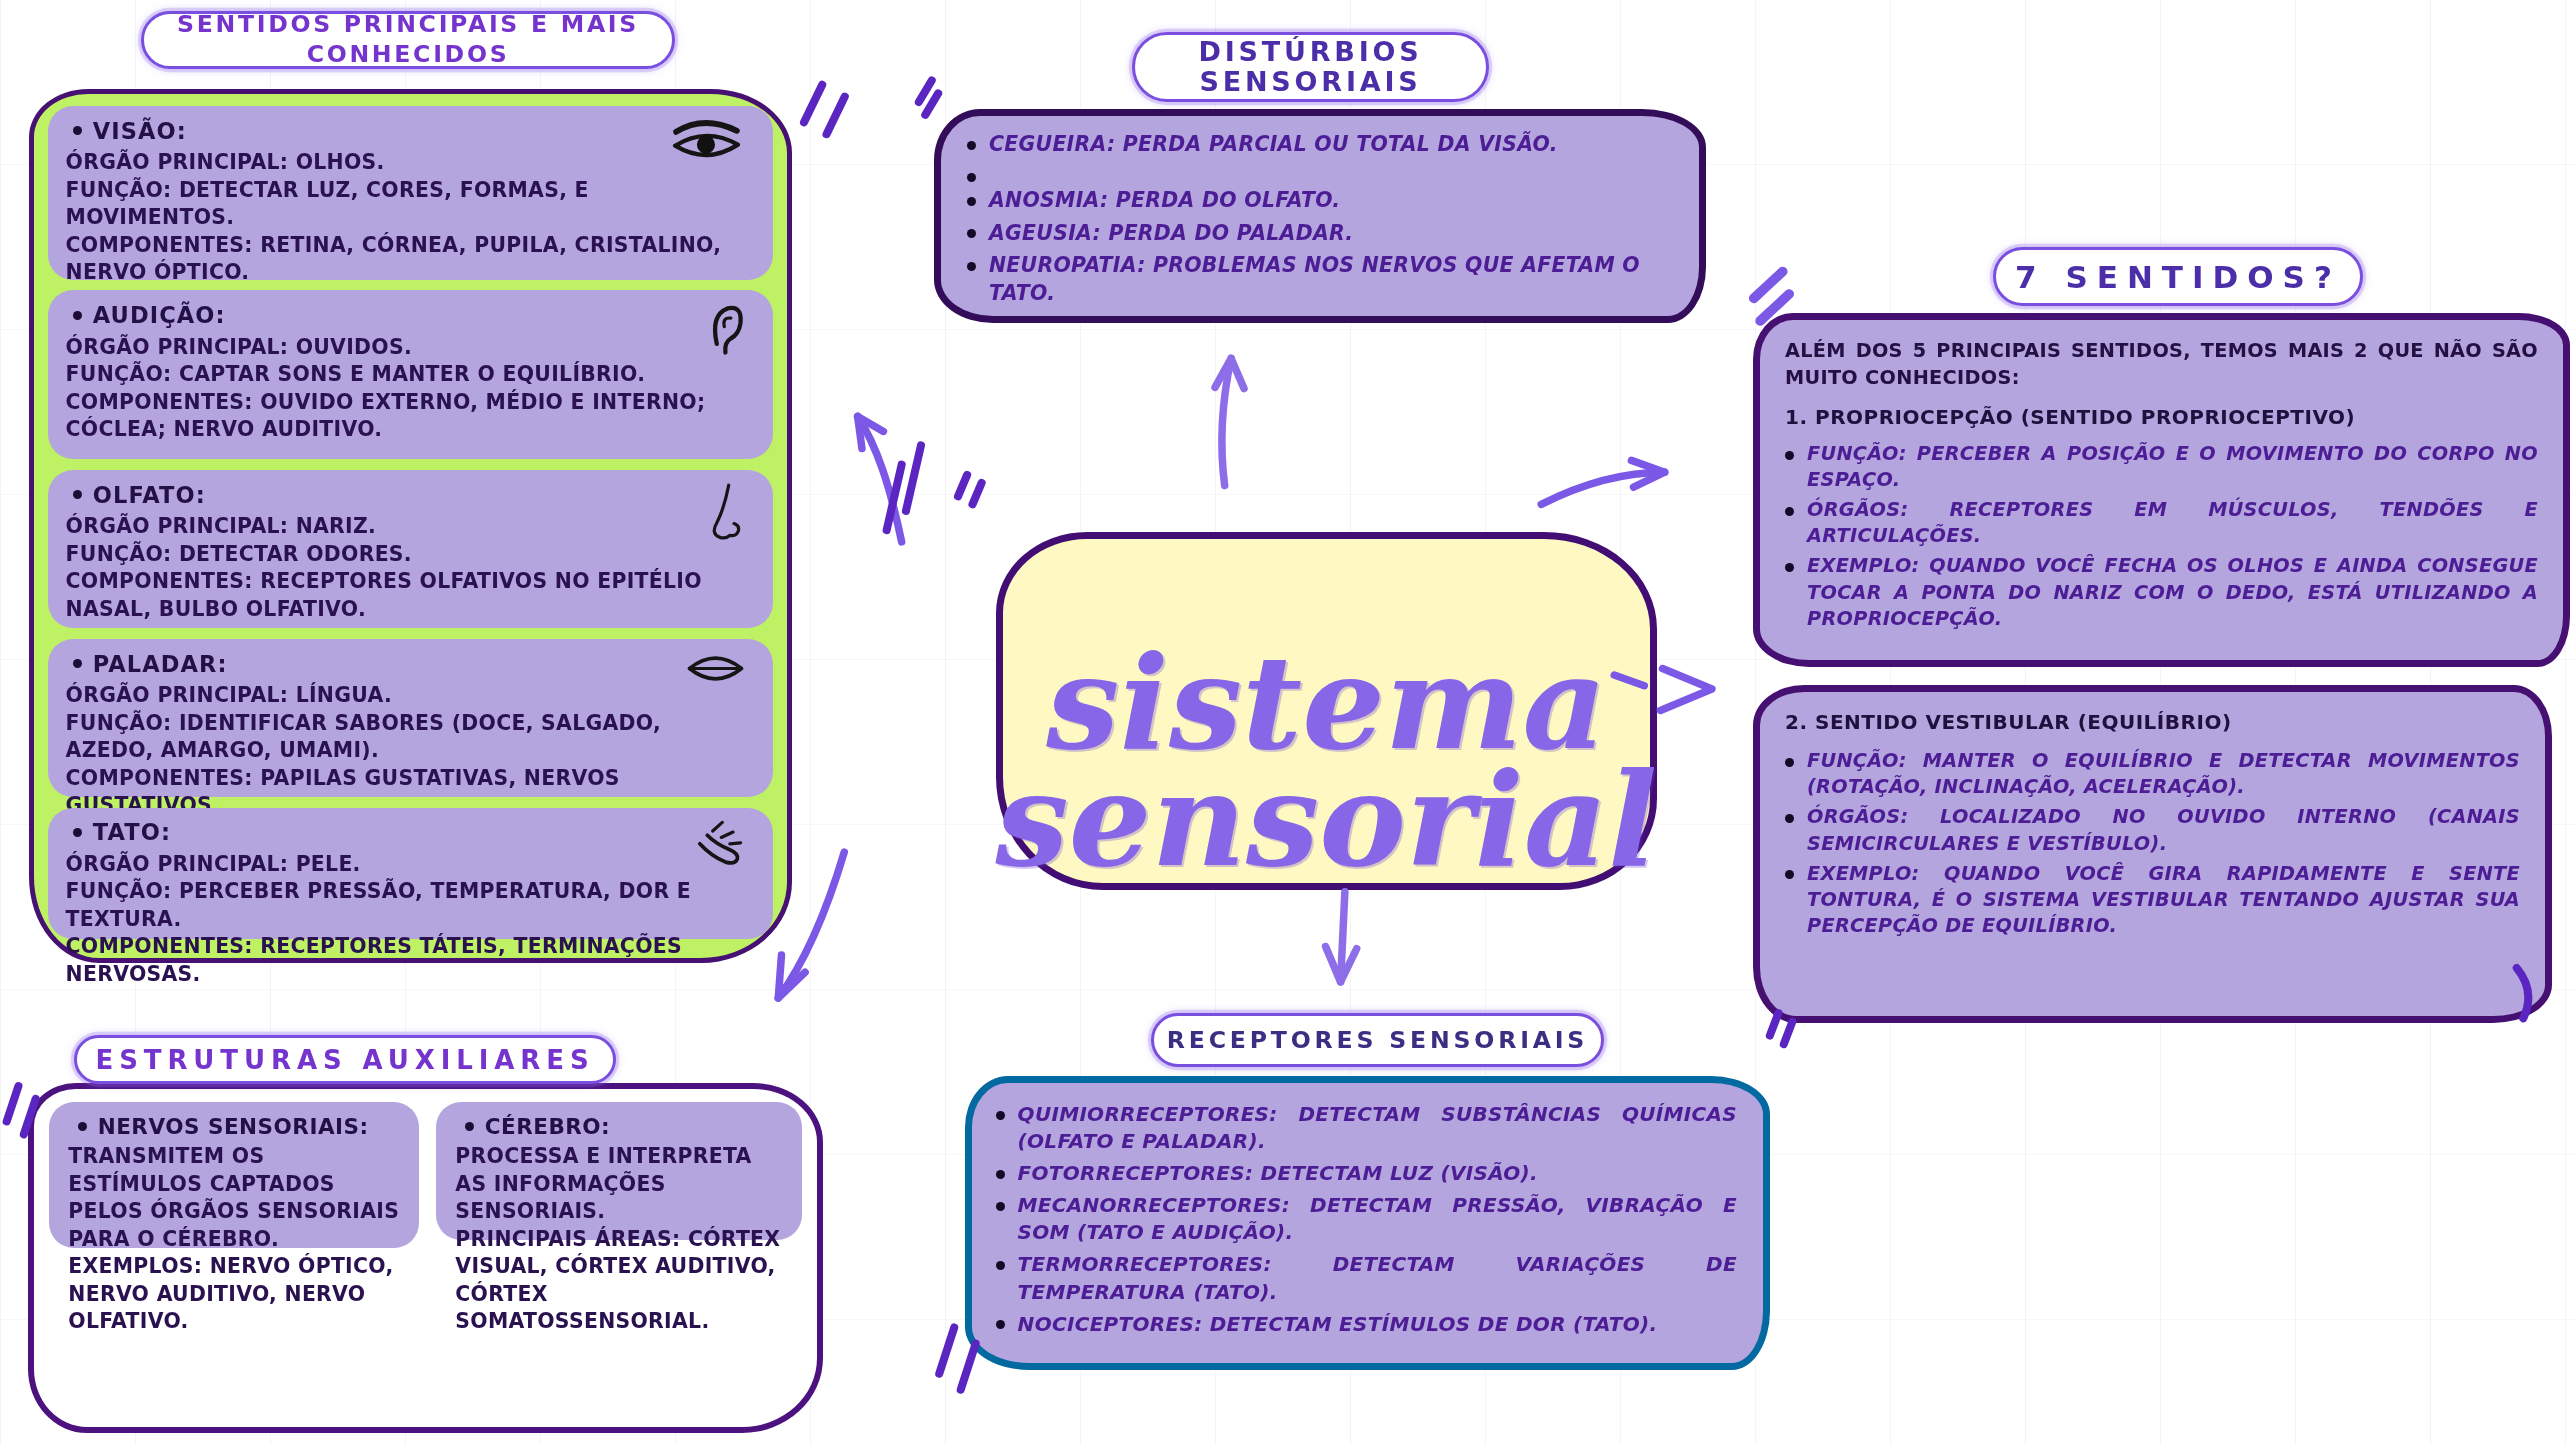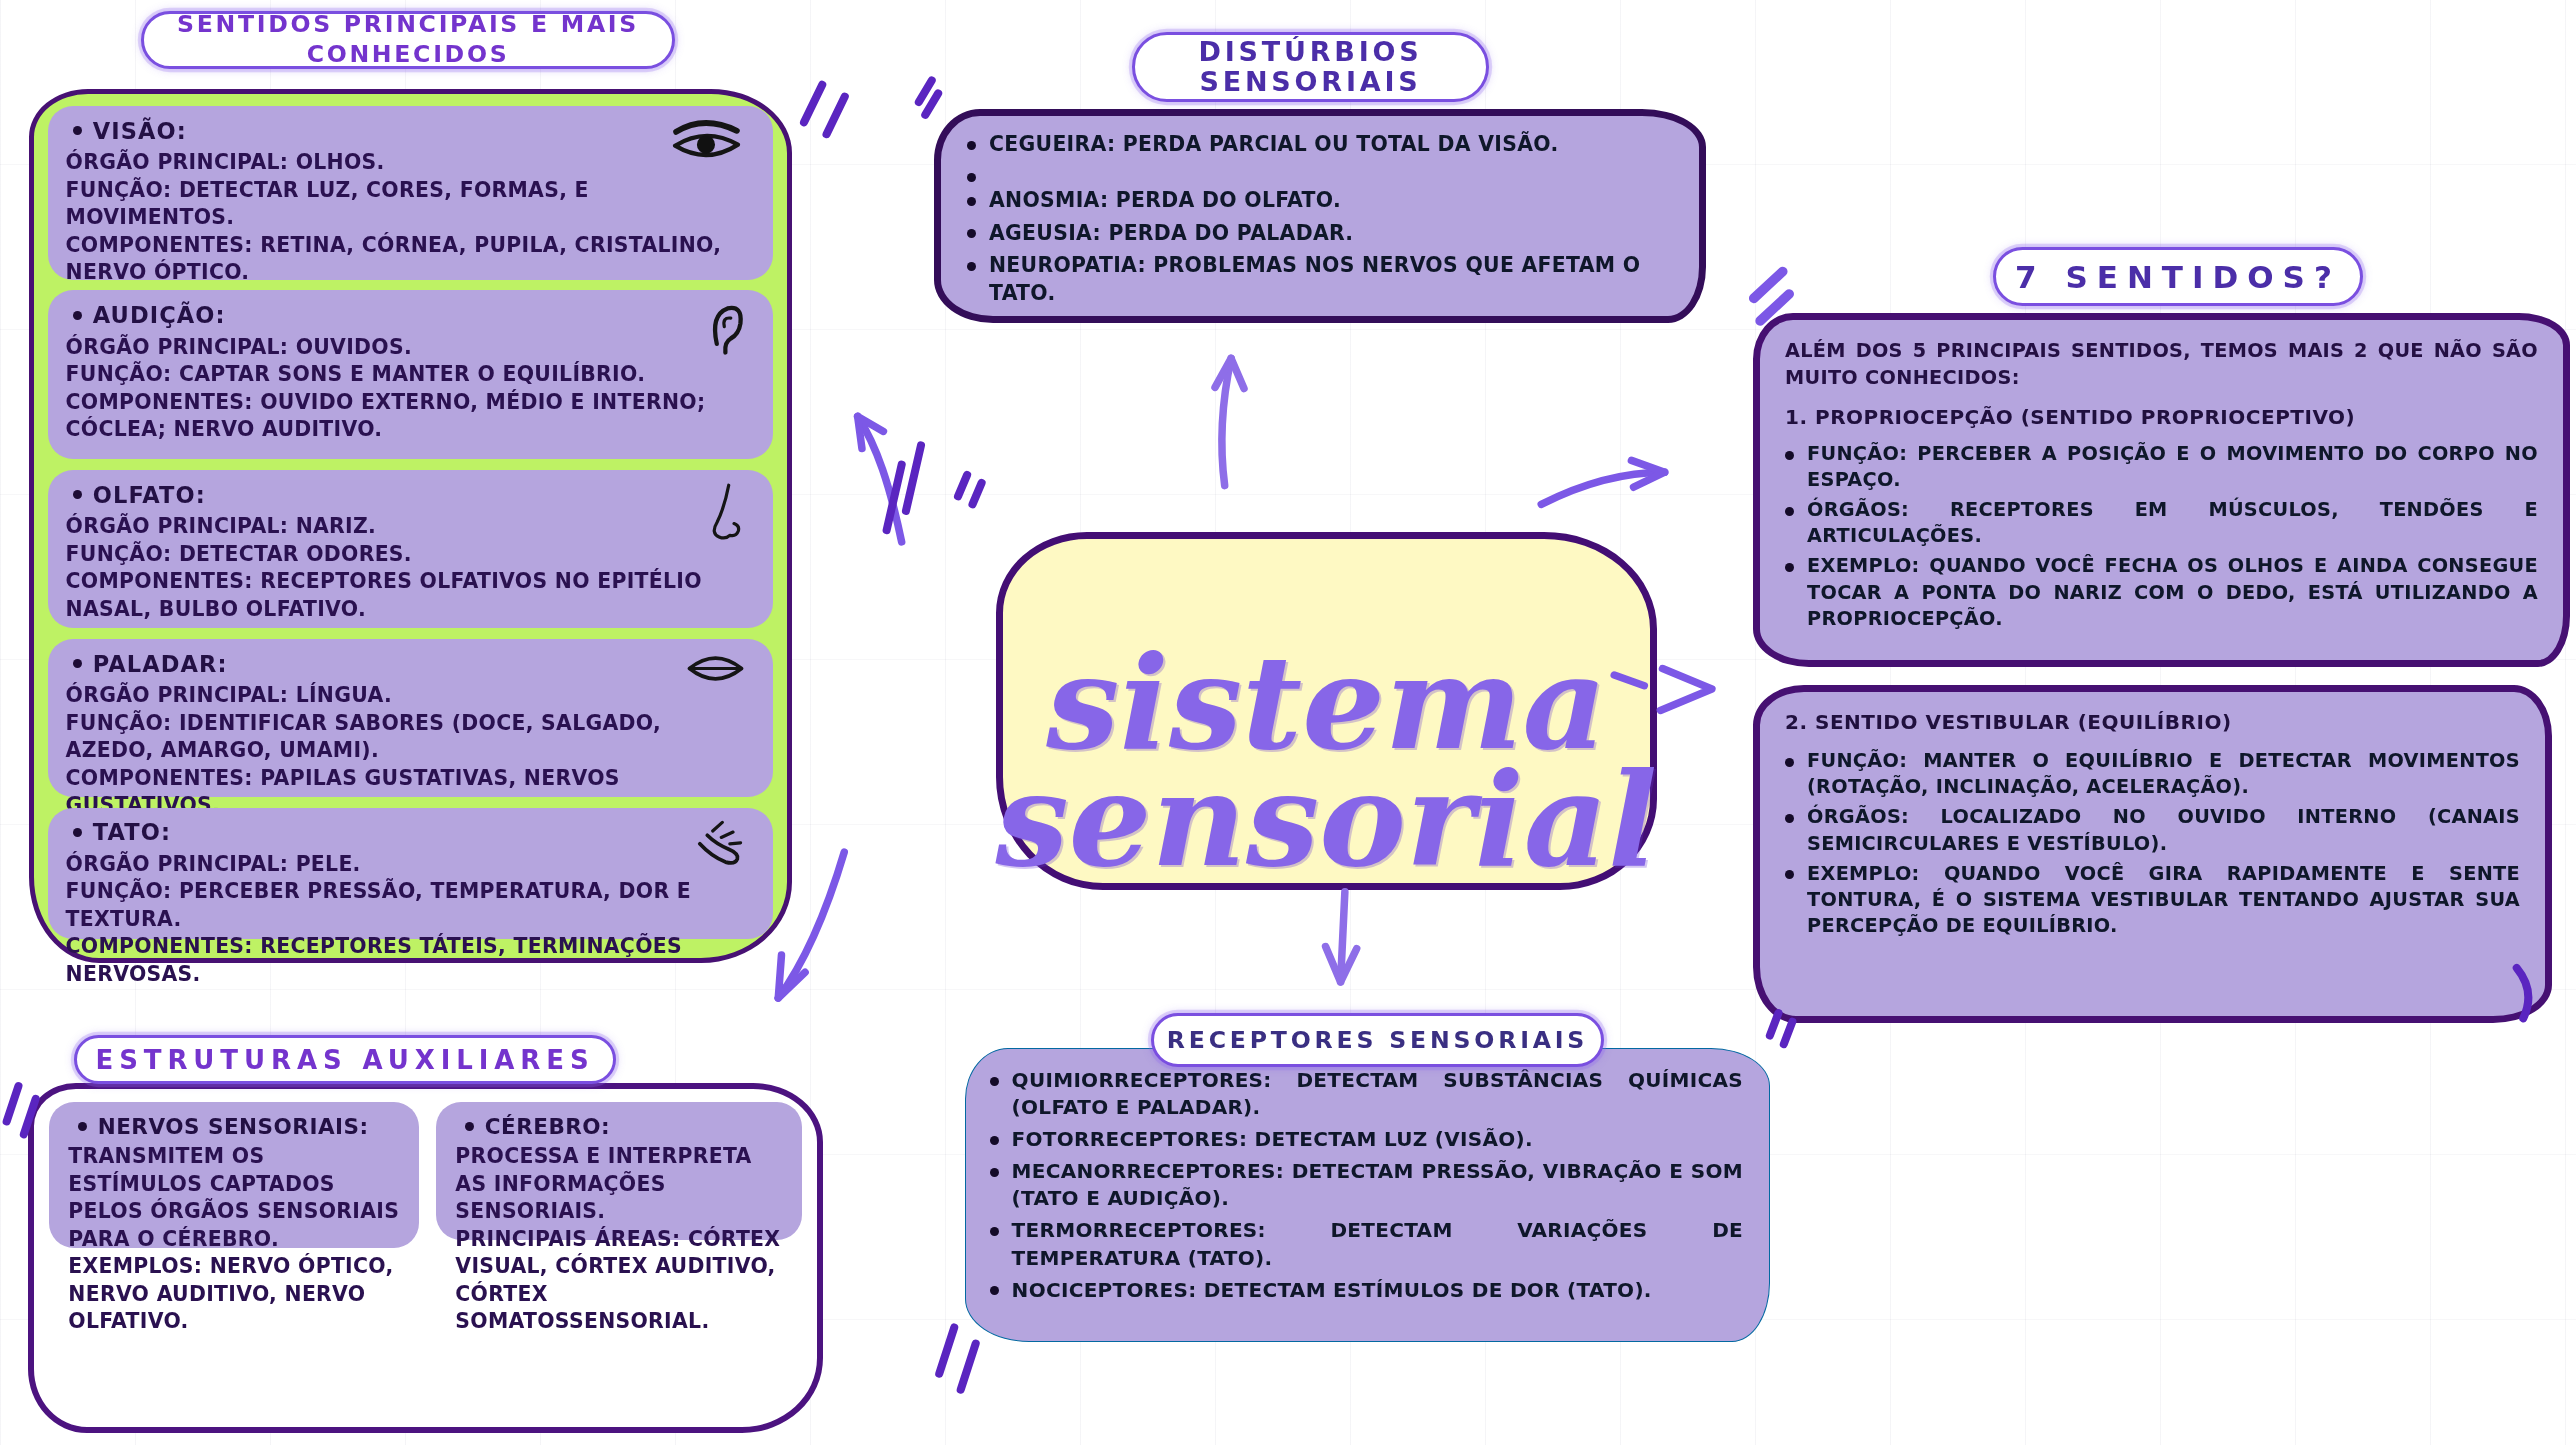--- a/index.html
+++ b/index.html
@@ -97,30 +97,30 @@
     left:28px; top:1083px; width:795px; height:350px;
     border:6.4px solid #4c1380; background:#fff;
     border-radius:48px 70px 81px 59px / 43px 59px 75px 64px;
     padding:13px 15px; display:flex; flex-direction:row; gap:17px;
   }
   .aux-box { background:#b5a5de; border-radius:25px; padding:9.7px 19.3px; }
   #aux-nervos  { height:146px; }
   #aux-cerebro { height:138px; }
 
   #blob-receptores {
-    left:965px; top:1048px; width:805px; height:294px;
-    border:1px solid #0369a1; background:#b5a5de;
+    left:965px; top:1076px; width:805px; height:294px;
+    border:7px solid #0369a1; background:#b5a5de;
     border-radius:43px 59px 38px 64px / 51px 38px 59px 43px;
     padding:18px 26px 13px 23.6px;
   }
 
   
   .bul { display:flex; gap:13px; margin-bottom:4.8px; }
   .bd  { width:9px; height:9px; border-radius:50%; background:#140a28; flex:0 0 auto; margin-top:9.7px; }
-  .bt  { font-size:20.4px; font-weight:bold; letter-spacing:0.3px; line-height:1.36; color:#0f172a; }
+  .bt  { font-size:20.4px; font-weight:bold; letter-spacing:0.3px; line-height:1.36; color:#4c1d95;font-style:italic; }
   .seven-text .bt, .seven-text .para { font-size:19.3px; text-align:justify; }
   .para { font-size:19.3px; font-weight:bold; line-height:1.4; color:#241043; letter-spacing:0.3px; }
   .num-head { font-size:20px; font-weight:bold; letter-spacing:0.5px; color:#20103e; margin:14px 0 11.8px 0; }
   #blob-seven2 .num-head { margin:2.1px 0 14px 0; }
   .seven-text .bul { margin-bottom:3.8px; }
   .aux-title { display:flex; align-items:center; gap:10.7px; font-size:21.5px; font-weight:bold; letter-spacing:0.5px; color:#231044; margin:2.1px 0 4.3px 9.7px;}
   .aux-line { font-size:20.4px; font-weight:bold; line-height:1.35; letter-spacing:0.3px; color:#2a1150;}
   #blob-receptores .bt { font-size:20px; text-align:justify; }
 
   

